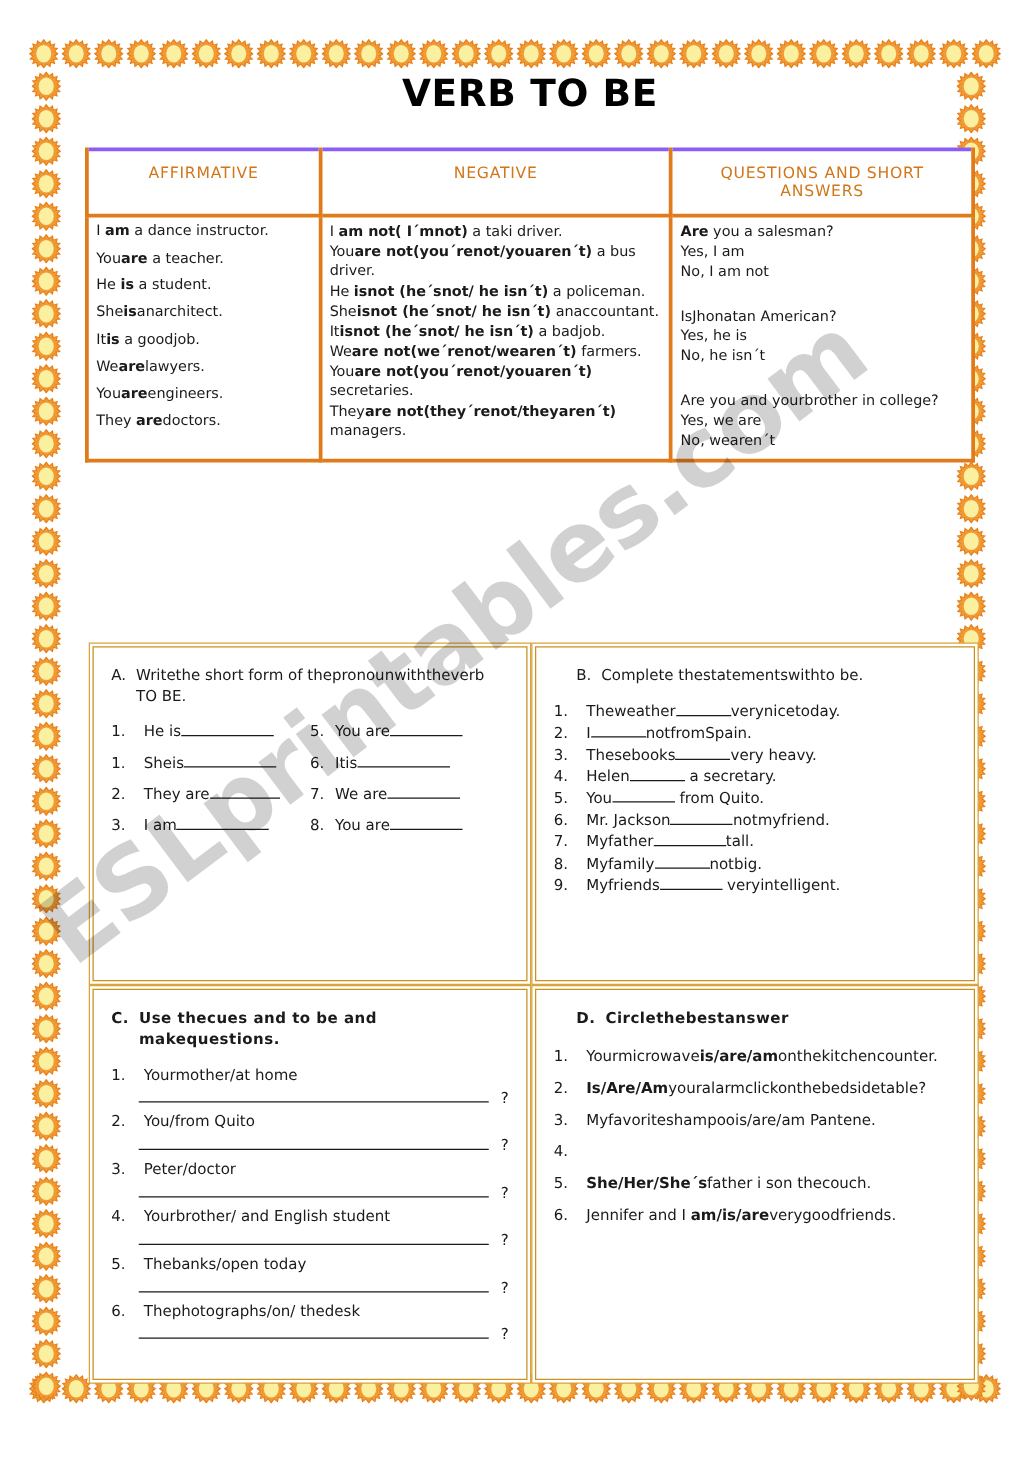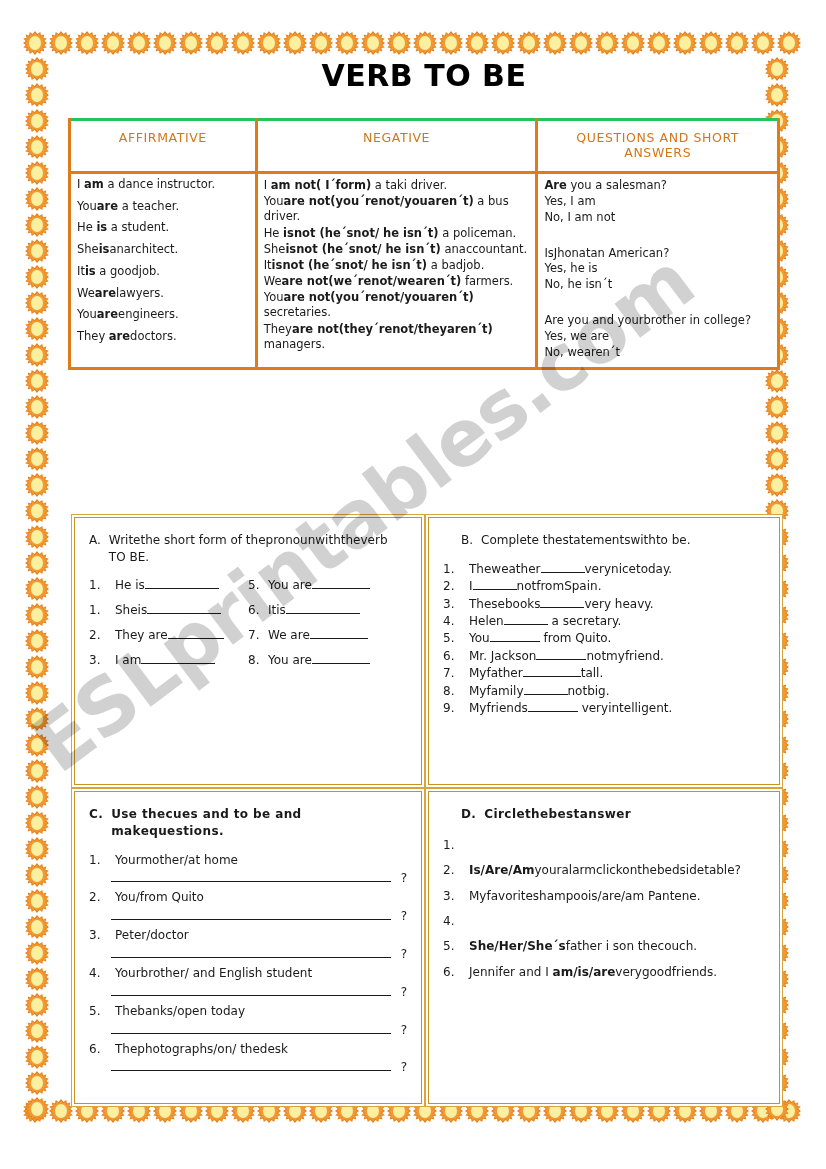--- a/index.html
+++ b/index.html
@@ -41,21 +41,21 @@
   }
   .title{
     font-family:"DejaVu Sans", sans-serif;
     font-size:30px;font-weight:bold;letter-spacing:.5px;color:#000;
   }
 
   
   .gtable{
     position:absolute;left:0;top:84px;width:712px;
     border-collapse:collapse;
-    border-top:3px solid #22c55e;
+    border-top:3px solid #8b5cf6;
   }
   .gtable td{
     vertical-align:top;
     border-left:3px solid #e07b1b;
     border-right:3px solid #e07b1b;
     border-bottom:3px solid #e07b1b;
     padding:4px 6px 6px 6px;
     background:#fff;
   }
   .gtable td.hd{
@@ -890,21 +890,21 @@
               <div class="aff-line">He <b>is</b> a student.</div>
               <div class="aff-line">She<b>is</b>anarchitect.</div>
               <div class="aff-line">It<b>is</b> a goodjob.</div>
               <div class="aff-line">We<b>are</b>lawyers.</div>
               <div class="aff-line">You<b>are</b>engineers.</div>
               <div class="aff-line">They <b>are</b>doctors.</div>
             </div>
       </td>
       <td class="col-n body">
         <div id="neg-list">
-              <div class="neg-line">I <b>am not( I´form)</b> a taki driver.</div>
+              <div class="neg-line">I <b>am not( I´mnot)</b> a taki driver.</div>
               <div class="neg-line">You<b>are not(you´renot/youaren´t)</b> a bus driver.</div>
               <div class="neg-line">He <b>isnot (he´snot/ he isn´t)</b> a policeman.</div>
               <div class="neg-line">She<b>isnot (he´snot/ he isn´t)</b> anaccountant.</div>
               <div class="neg-line">It<b>isnot (he´snot/ he isn´t)</b> a badjob.</div>
               <div class="neg-line">We<b>are not(we´renot/wearen´t)</b> farmers.</div>
               <div class="neg-line">You<b>are not(you´renot/youaren´t)</b> secretaries.</div>
               <div class="neg-line">They<b>are not(they´renot/theyaren´t)</b> managers.</div>
             </div>
       </td>
       <td class="col-q body">
@@ -1093,20 +1093,21 @@
 
   <div class="ex ex-d">
     <div class="ex-inner">
       <div class="ex-head bold" style="padding-left:18px;">
         <span class="ltr">D.</span>
         <span>Circlethebestanswer</span>
       </div>
       <ul class="numlist" id="d-list" style="margin-top:14px;">
           <li style="margin-bottom: 8px;">
             <span class="n">1.</span>
+            <span>Yourmicrowave<b>is/are/am</b>onthekitchencounter.</span>
           </li>
           <li style="margin-bottom: 8px;">
             <span class="n">2.</span>
             <span><b>Is/Are/Am</b>youralarmclickonthebedsidetable?</span>
           </li>
           <li style="margin-bottom: 8px;">
             <span class="n">3.</span>
             <span>Myfavoriteshampoois/are/am Pantene.</span>
           </li>
           <li style="margin-bottom: 8px;">

